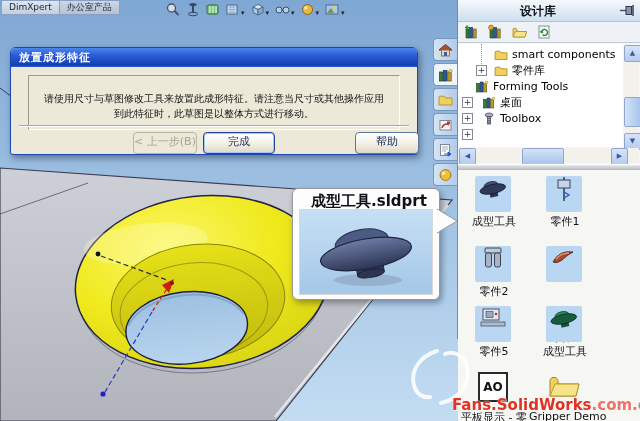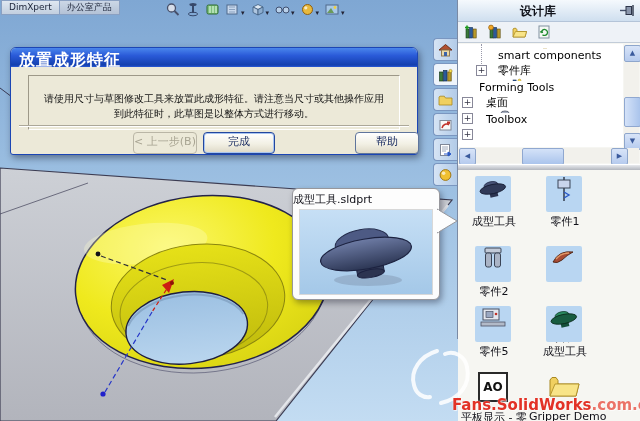--- a/index.html
+++ b/index.html
@@ -16,55 +16,55 @@
   .hud-btn{display:flex;align-items:center;height:16px;padding:0 1px;}
   .hud-btn .dd::after{content:"▾";font-size:7px;color:#223;margin-left:1px;}
   
   .scene{position:absolute;left:0;top:0;z-index:1;}
   
   .dialog{position:absolute;left:10px;top:47px;width:406px;height:106px;z-index:5;
     background:#ece9d8;border:1px solid #1c46b4;border-radius:6px 6px 3px 3px;
     box-shadow:2px 3px 7px rgba(0,0,20,.4);}
   .dlg-title{height:17px;border-radius:5px 5px 0 0;padding:2px 2px 0 8px;
     background:linear-gradient(180deg,#4a86ec,#2a5ad8 40%,#1440ae 90%,#2a5ad8);
-    color:#fff;font-weight:bold;font-size:16px;letter-spacing:1px;}
+    color:#fff;font-weight:bold;font-size:11px;letter-spacing:1px;}
   .dlg-msg{position:absolute;left:17px;top:27px;width:370px;height:38px;
     border:1px solid;border-color:#9d9888 #fff #fff #9d9888;
     font-size:10px;line-height:15px;color:#111;text-align:center;padding-top:15px;}
   .dlg-sep{position:absolute;left:8px;top:77px;width:390px;height:0;
     border-top:1px solid #aca899;border-bottom:1px solid #fff;}
   .btn{position:absolute;top:84px;height:20px;font-size:11px;color:#15285e;text-align:center;line-height:18px;
     background:linear-gradient(180deg,#fff,#f2f0e4 55%,#ddd8c6);border:1px solid #5f759c;border-radius:4px;cursor:pointer;}
   .btn.default{border-color:#23479e;box-shadow:inset 0 0 0 1px #a8c4f0;}
   .btn.disabled{color:#a8a492;background:#ece9d8;border-color:#bab6a6;box-shadow:none;}
   
   .tooltip{position:absolute;left:292px;top:188px;width:146px;height:110px;z-index:6;
     background:#fdfdfd;border:1px solid #97979c;border-radius:6px;box-shadow:2px 3px 6px rgba(0,0,20,.35);}
-  .tt-title{font-size:11px;font-weight:normal;color:#101018;padding:3px 6px 0 0;white-space:nowrap;}
+  .tt-title{font-size:15px;font-weight:bold;color:#101018;padding:3px 6px 0 18px;white-space:nowrap;}
   .tt-img{position:absolute;left:6px;top:20px;width:132px;height:84px;
     background:linear-gradient(180deg,#c6dff5,#a4c8e8);border:1px solid #d8d8d8;}
   .tt-tail{position:absolute;left:144px;top:16px;}
   
   .tp-tabs{position:absolute;left:433px;top:38px;z-index:4;}
   .tp-tab{width:23px;height:21px;margin-bottom:2px;display:flex;align-items:center;justify-content:center;
     background:linear-gradient(90deg,#d6e4f4,#b2cbe8);border:1px solid #7a96c0;border-right:1px solid #9ab0d0;
     border-radius:4px 0 0 4px;cursor:pointer;}
   .tp-tab.active{background:#eef4fb;}
   
   .panel{position:absolute;left:457px;top:0;width:183px;height:339px;z-index:4;background:#f6f6f2;
     border-left:1px solid #7a8aa4;box-shadow:-1px 0 0 #d8e2ee inset;font-size:11px;color:#000;}
   .pn-header{position:absolute;left:0;top:0;width:183px;height:21px;
     background:linear-gradient(180deg,#f5f9fd,#cfdfef);border-bottom:1px solid #b4c4d8;}
   .pn-title{position:absolute;left:0;top:3px;width:160px;text-align:center;font-weight:bold;font-size:12px;color:#10121a;}
   .pn-pin{position:absolute;right:6px;top:5px;cursor:pointer;}
   .pn-toolbar{position:absolute;left:0;top:22px;width:183px;height:21px;background:#eef2f7;
     border-bottom:1px solid #c2ccd8;display:flex;align-items:center;gap:5px;padding-left:4px;box-sizing:border-box;}
   .pn-tool{width:19px;height:17px;display:flex;align-items:center;justify-content:center;cursor:pointer;}
   .tree{position:absolute;left:0;top:44px;width:165px;height:103px;background:#fff;overflow:hidden;}
-  .tree-row{position:absolute;height:16px;display:flex;align-items:center;cursor:pointer;white-space:nowrap;flex-direction:column;}
+  .tree-row{position:absolute;height:16px;display:flex;align-items:center;cursor:pointer;white-space:nowrap;}
   .tree-label{margin-left:4px;}
   .expander{position:absolute;width:9px;height:9px;border:1px solid #889;background:#fff;
     font-size:9px;line-height:8px;text-align:center;color:#334;cursor:pointer;}
   .tree-guide{position:absolute;border-left:1px dotted #99a;}
   
   .sb-btn{position:absolute;background:linear-gradient(180deg,#d8e4f8,#b6cbee);border:1px solid #8ea6cc;
     border-radius:2px;color:#3a5a9c;font-size:7px;text-align:center;cursor:pointer;}
   .sb-track{position:absolute;background:#f2f1ec;}
   .sb-thumb{position:absolute;background:linear-gradient(90deg,#d4e2f8,#aac4ec);border:1px solid #90a8d0;border-radius:2px;cursor:pointer;}
   .sb-thumb.h{background:linear-gradient(180deg,#d4e2f8,#aac4ec);}

